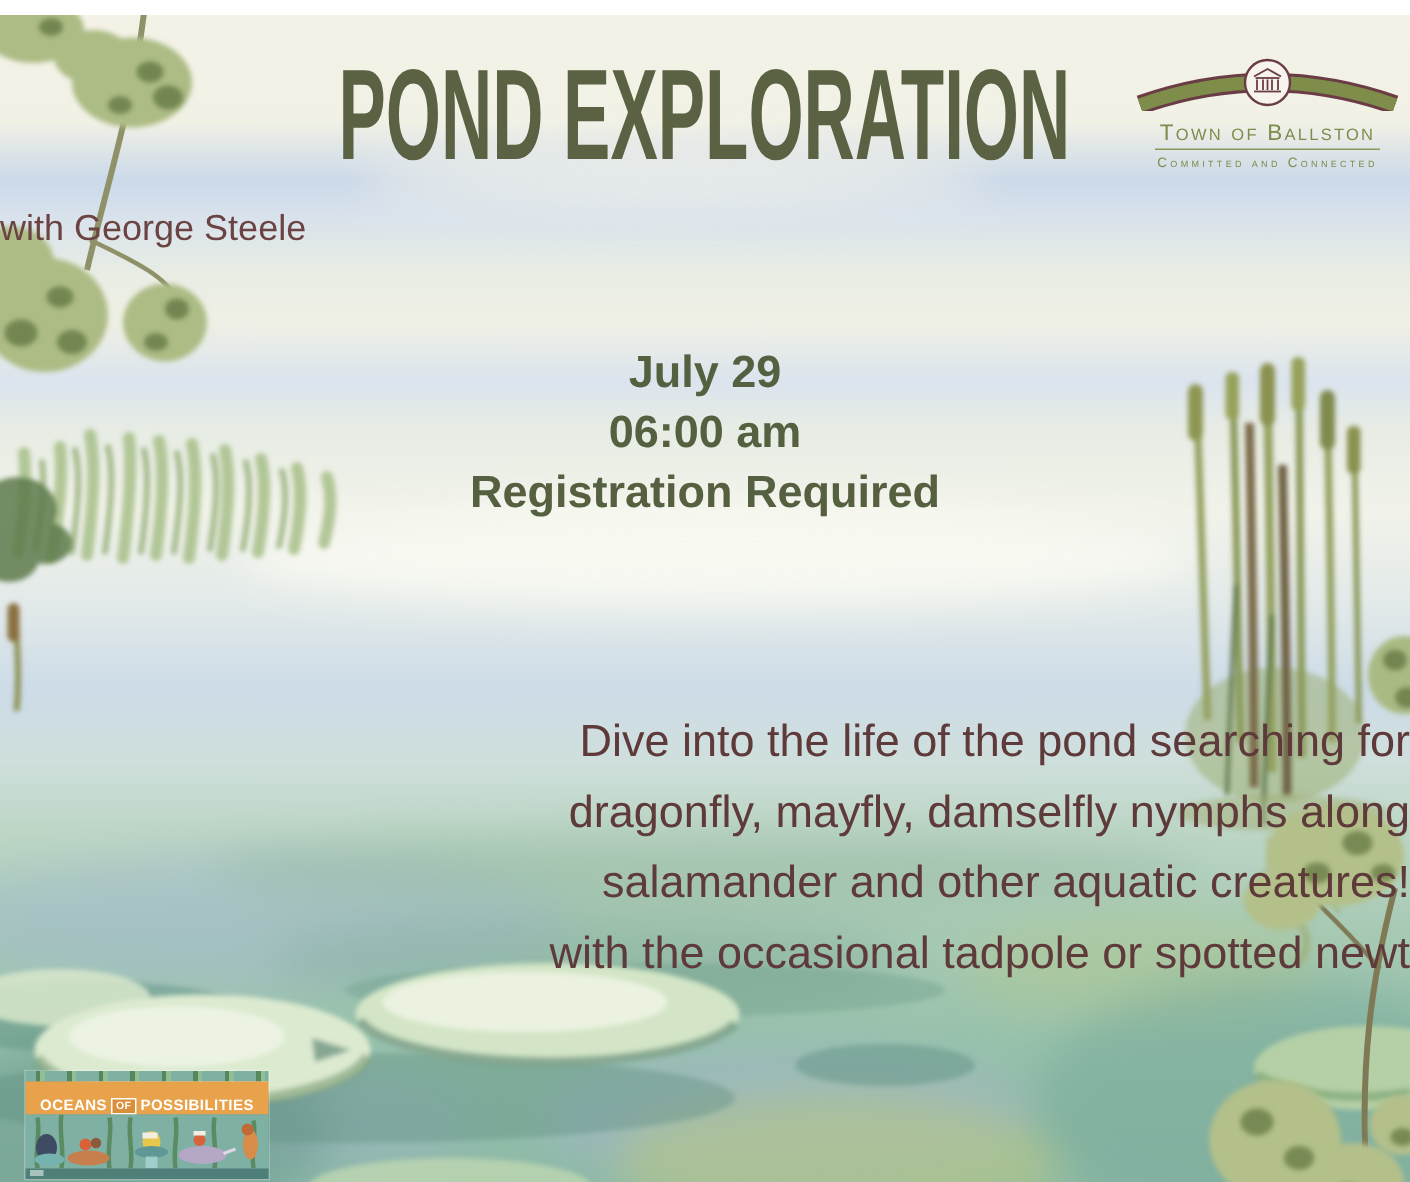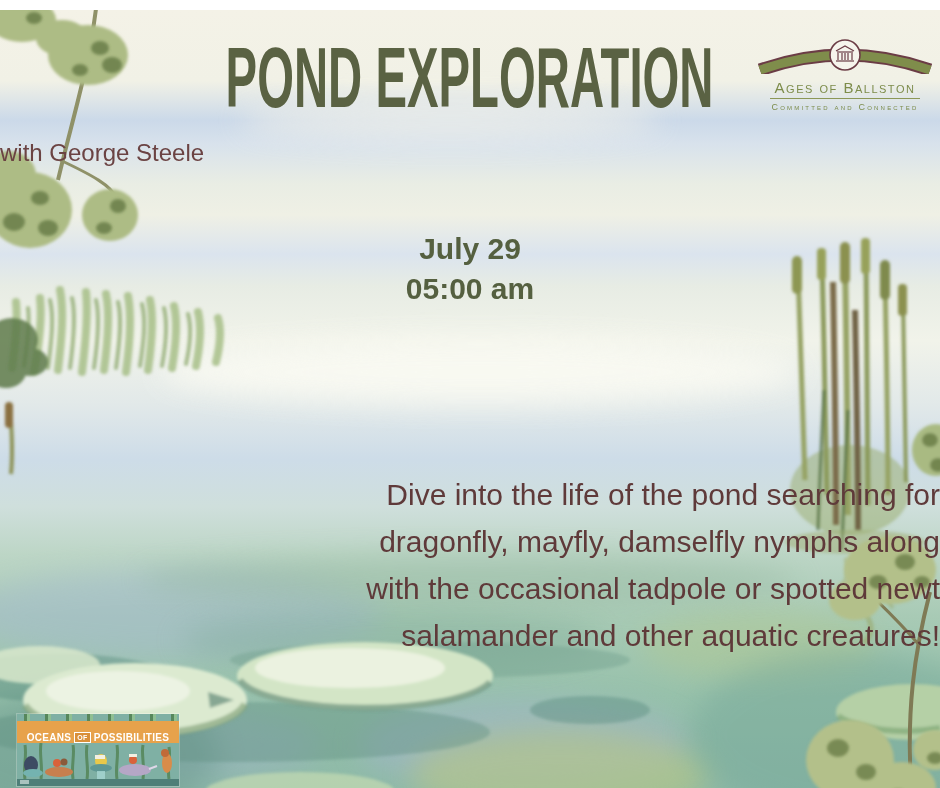--- a/index.html
+++ b/index.html
@@ -194,47 +194,48 @@
     </g>
   </svg>
 
   <div class="title-row">
     <div class="title">POND EXPLORATION</div>
   </div>
   <div class="subtitle">with George Steele</div>
 
   <div class="details">
     <div>July 29</div>
-    <div>05:00 am</div>
+    <div>06:00 am</div>
+    <div>Registration Required</div>
   </div>
 
   <div class="description">
     <div>Dive into the life of the pond searching for</div>
     <div>dragonfly, mayfly, damselfly nymphs along</div>
+    <div>salamander and other aquatic creatures!</div>
     <div>with the occasional tadpole or spotted newt</div>
-    <div>salamander and other aquatic creatures!</div>
   </div>
 
   <div class="lib-logo">
     <svg width="186" height="44" viewBox="0 0 186 44">
       <path d="M8,40 Q93,10 178,40" fill="none" stroke="#6b3c45" stroke-width="13"></path>
       <path d="M8,40 Q93,10 178,40" fill="none" stroke="#7f8d4b" stroke-width="9"></path>
       <circle cx="93" cy="25" r="15" fill="#f6f4ec" stroke="#6b3c45" stroke-width="1.6"></circle>
       <g stroke="#6b3c45" stroke-width="1.2">
         <path d="M84,21 L93,16 L102,21" fill="none"></path>
         <line x1="85" y1="22" x2="101" y2="22"></line>
         <line x1="86" y1="23" x2="86" y2="30"></line>
           <line x1="90" y1="23" x2="90" y2="30"></line>
         <line x1="93" y1="23" x2="93" y2="30"></line>
           <line x1="96" y1="23" x2="96" y2="30"></line>
         <line x1="100" y1="23" x2="100" y2="30"></line>
         <line x1="84" y1="31" x2="102" y2="31"></line>
       </g>
     </svg>
-    <div class="lib-name1">Ages of Ballston</div>
+    <div class="lib-name1">Town of Ballston</div>
     <div class="lib-tagline">Committed and Connected</div>
   </div>
 
   <div class="cslp">
     <div class="cslp-scene-top"></div>
     <div class="cslp-band">
       <span>OCEANS</span>
       <span class="cslp-of">OF</span>
       <span>POSSIBILITIES</span>
     </div>

